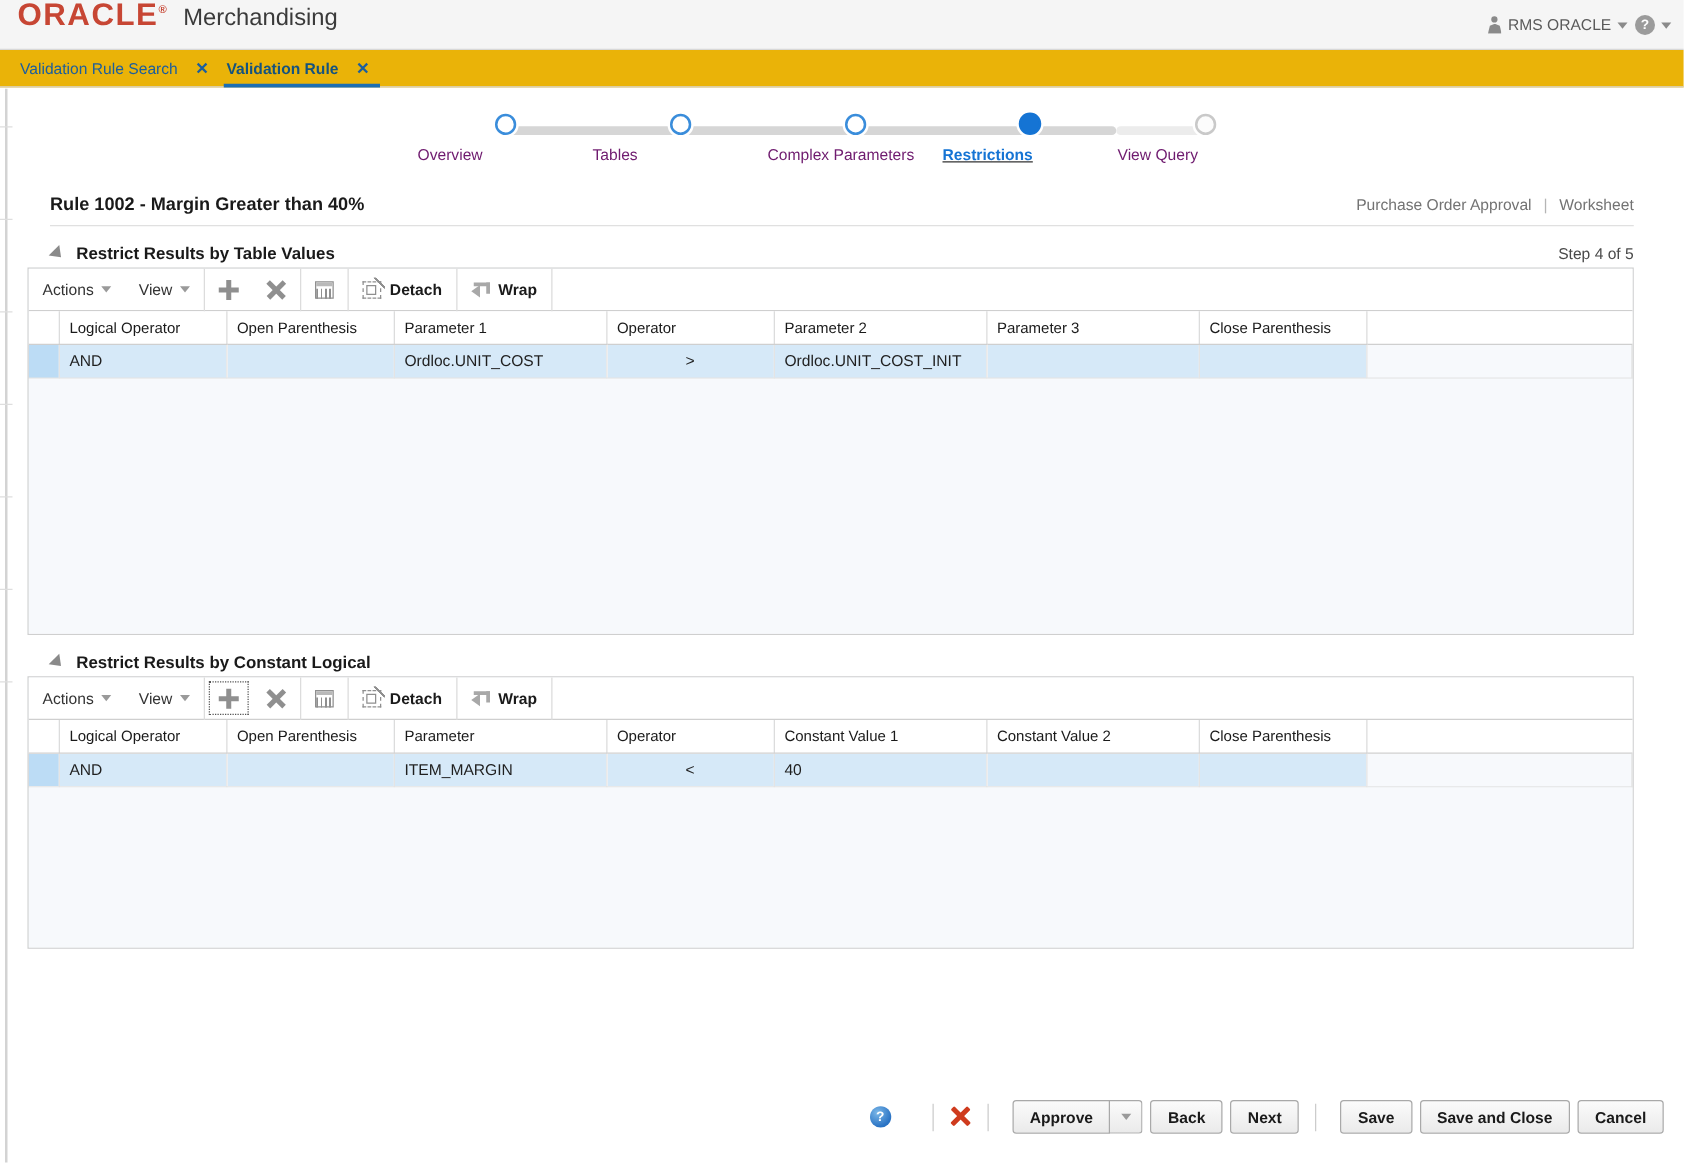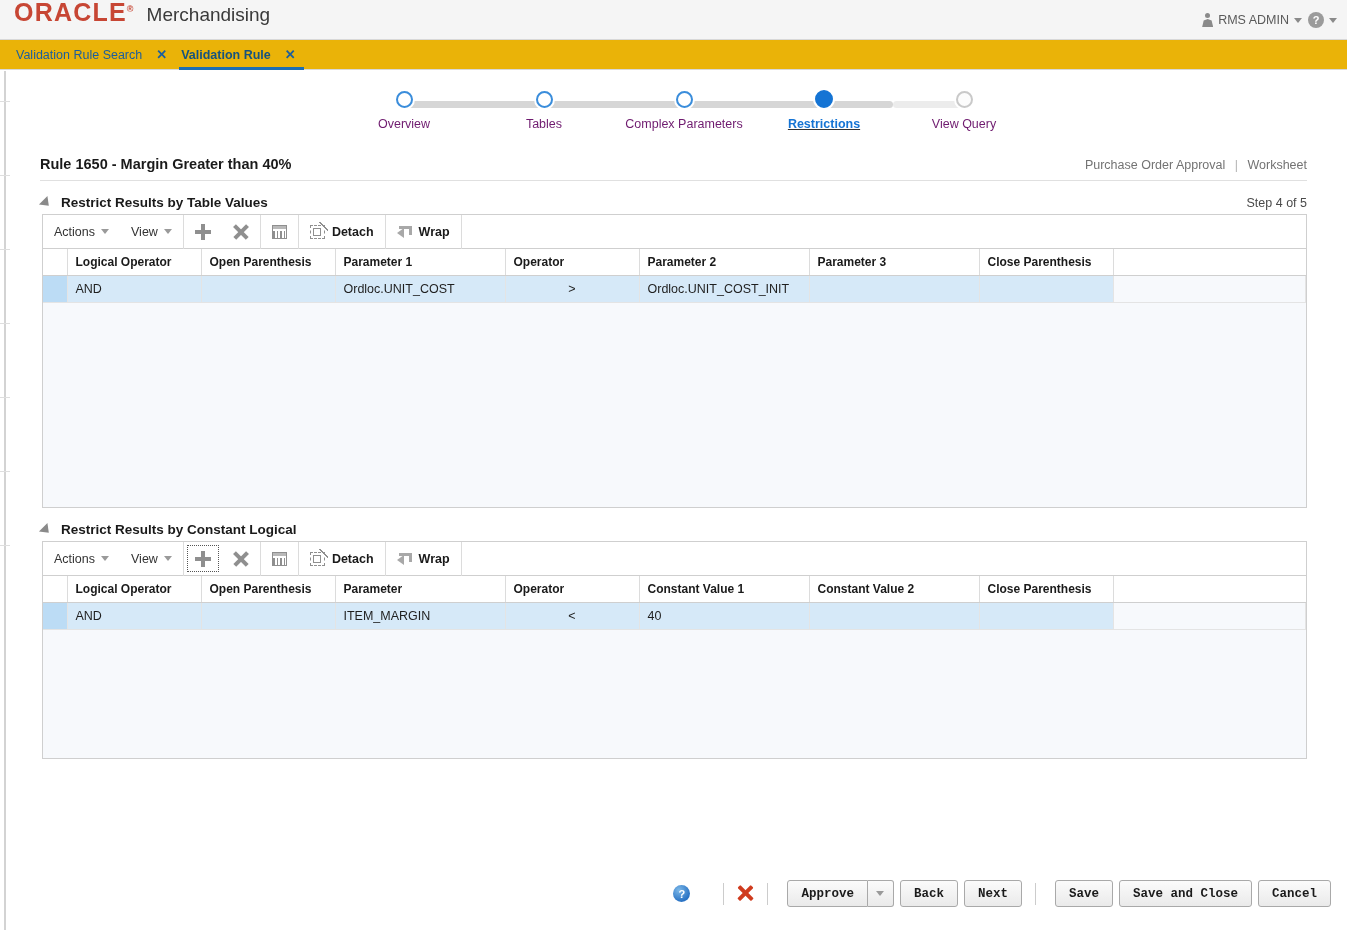--- a/index.html
+++ b/index.html
@@ -167,21 +167,21 @@
     position: absolute;
     top: 11px;
     height: 7px;
     background: #d6d6d6;
     border-radius: 4px;
   }
   .train-line.future { background: #ececec; }
   .train-step {
     position: absolute;
     top: 0;
-    text-align: center;
+    text-align: left;
     width: 140px;
     cursor: pointer;
   }
   .train-dot {
     width: 17px; height: 17px;
     border-radius: 50%;
     margin: 1px auto 0 auto;
     background: #ffffff;
     border: 2px solid #3a8ddb;
     box-shadow: 0 0 0 2px #ffffff;
@@ -246,21 +246,21 @@
   }
   .section-title {
     font-size: 13.5px;
     font-weight: bold;
     color: #1a1a1a;
   }
   .step-count { font-size: 12.5px; color: #4a4a4a; }
 
   
   .panel {
-    margin-left: 36px;
+    margin-left: 16px;
     margin-right: 40px;
     border: 1px solid #cfcfcf;
     background: #f7f9fc;
   }
   .toolbar {
     display: flex;
     align-items: center;
     height: 34px;
     background: #ffffff;
     border-bottom: 1px solid #cfcfcf;
@@ -355,21 +355,21 @@
   table.grid {
     width: 100%;
     border-collapse: collapse;
     table-layout: fixed;
   }
   table.grid th {
     background: #ffffff;
     border-right: 1px solid #dcdcdc;
     border-bottom: 1px solid #cfcfcf;
     font-size: 12px;
-    font-weight: bold;
+    font-weight: normal;
     color: #1a1a1a;
     text-align: left;
     padding: 6px 8px;
     height: 24px;
     white-space: nowrap;
   }
   table.grid th.rowhdr {
     width: 24px; padding: 0;
     background: #ffffff;
     border-right: 1px solid #dcdcdc;
@@ -431,21 +431,21 @@
   .btn {
     height: 27px;
     min-width: 46px;
     padding: 0 13px;
     background: linear-gradient(to bottom, #fbfbfb, #eaeaea);
     border: 1px solid #a9a9a9;
     border-radius: 3px;
     font-size: 12.5px;
     font-weight: bold;
     color: #1a1a1a;
-    font-family: Liberation Mono, monospace;
+    font-family: Liberation Sans, sans-serif;
     cursor: pointer;
     margin-left: 6px;
   }
   .split-group { display: flex; margin-left: 6px; }
   .split-group .btn { margin-left: 0; border-radius: 3px 0 0 3px; }
   .split-arrow {
     height: 27px; width: 26px;
     background: linear-gradient(to bottom, #fbfbfb, #eaeaea);
     border: 1px solid #a9a9a9;
     border-left: none;
@@ -459,21 +459,21 @@
 <body>
 
 <div class="app-header">
   <div class="brand-block">
     <span class="oracle-logo"><span>ORACLE</span><sup>®</sup></span>
     <span class="app-name">Merchandising</span>
   </div>
   <div class="header-right">
     <div class="user-chip">
       <span class="user-icon"></span>
-      <span>RMS ADMIN</span>
+      <span>RMS ORACLE</span>
       <span class="caret-down"></span>
     </div>
     <div class="user-chip">
       <span class="help-circle">?</span>
       <span class="caret-down"></span>
     </div>
   </div>
 </div>
 
 <div class="tab-strip">
@@ -524,21 +524,21 @@
         <div class="train-label current">Restrictions</div>
       </div>
       <div class="train-step" style="left:523px;">
         <div class="train-dot future"></div>
         <div class="train-label">View Query</div>
       </div>
     </div>
   </div>
 
   <div class="rule-bar">
-    <div class="rule-title">Rule  1650 - Margin Greater than 40%</div>
+    <div class="rule-title">Rule  1002 - Margin Greater than 40%</div>
     <div class="rule-meta">
       <span>Purchase Order Approval</span>
       <span class="sep">|</span>
       <span>Worksheet</span>
     </div>
   </div>
 
   <div class="section-head">
     <div class="section-head-left">
       <span class="disclose-tri"></span>

